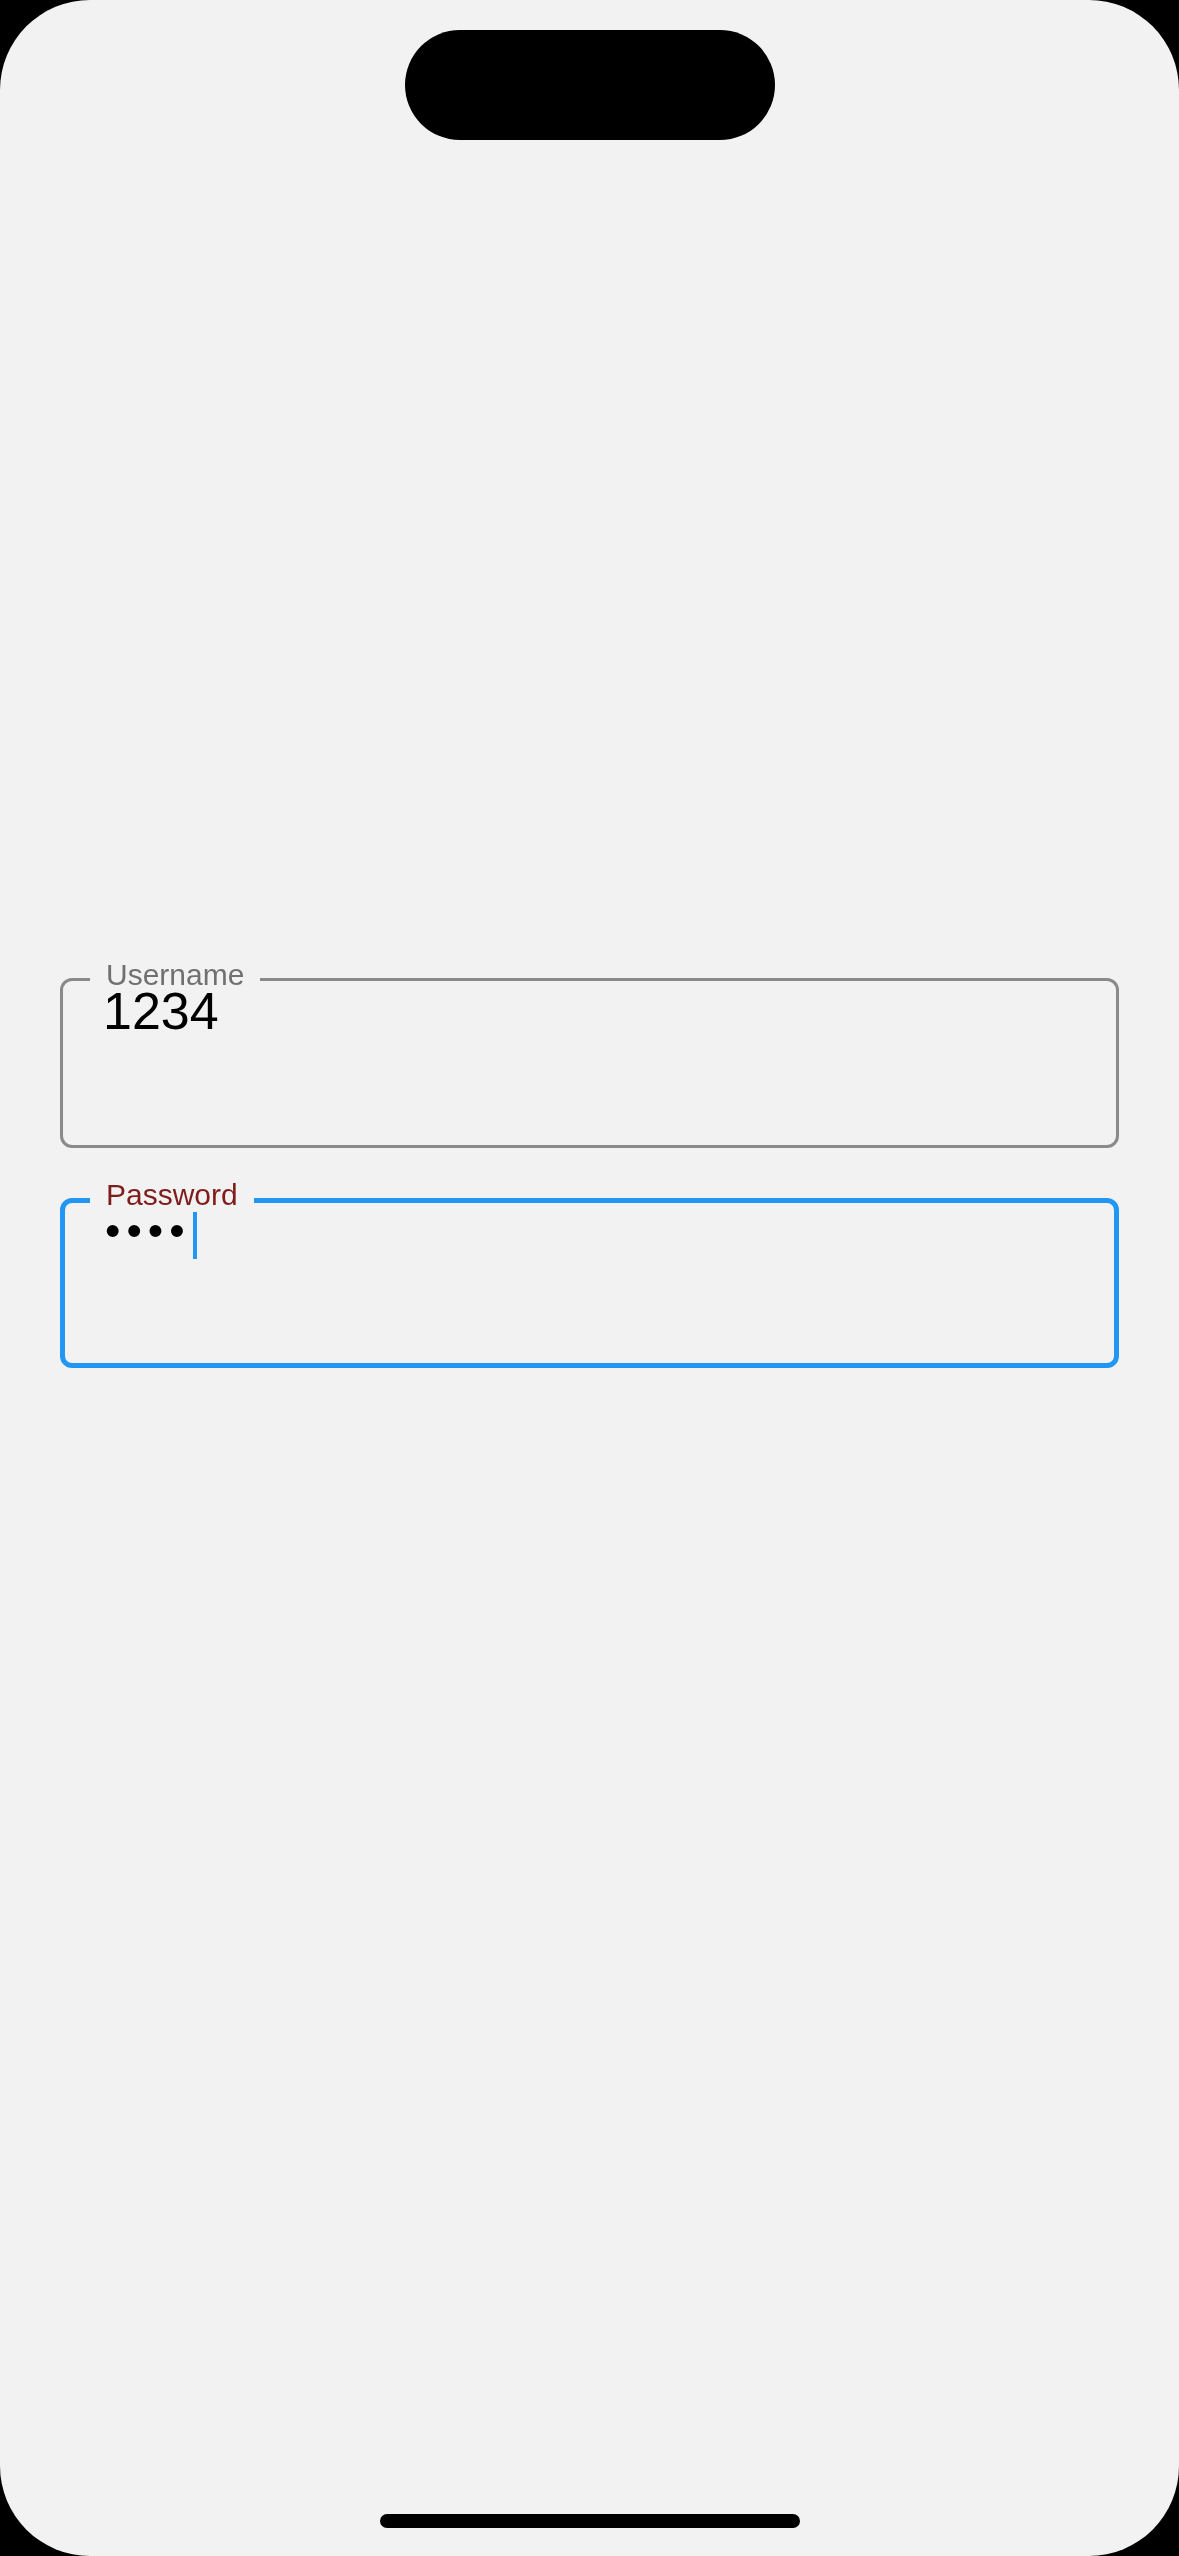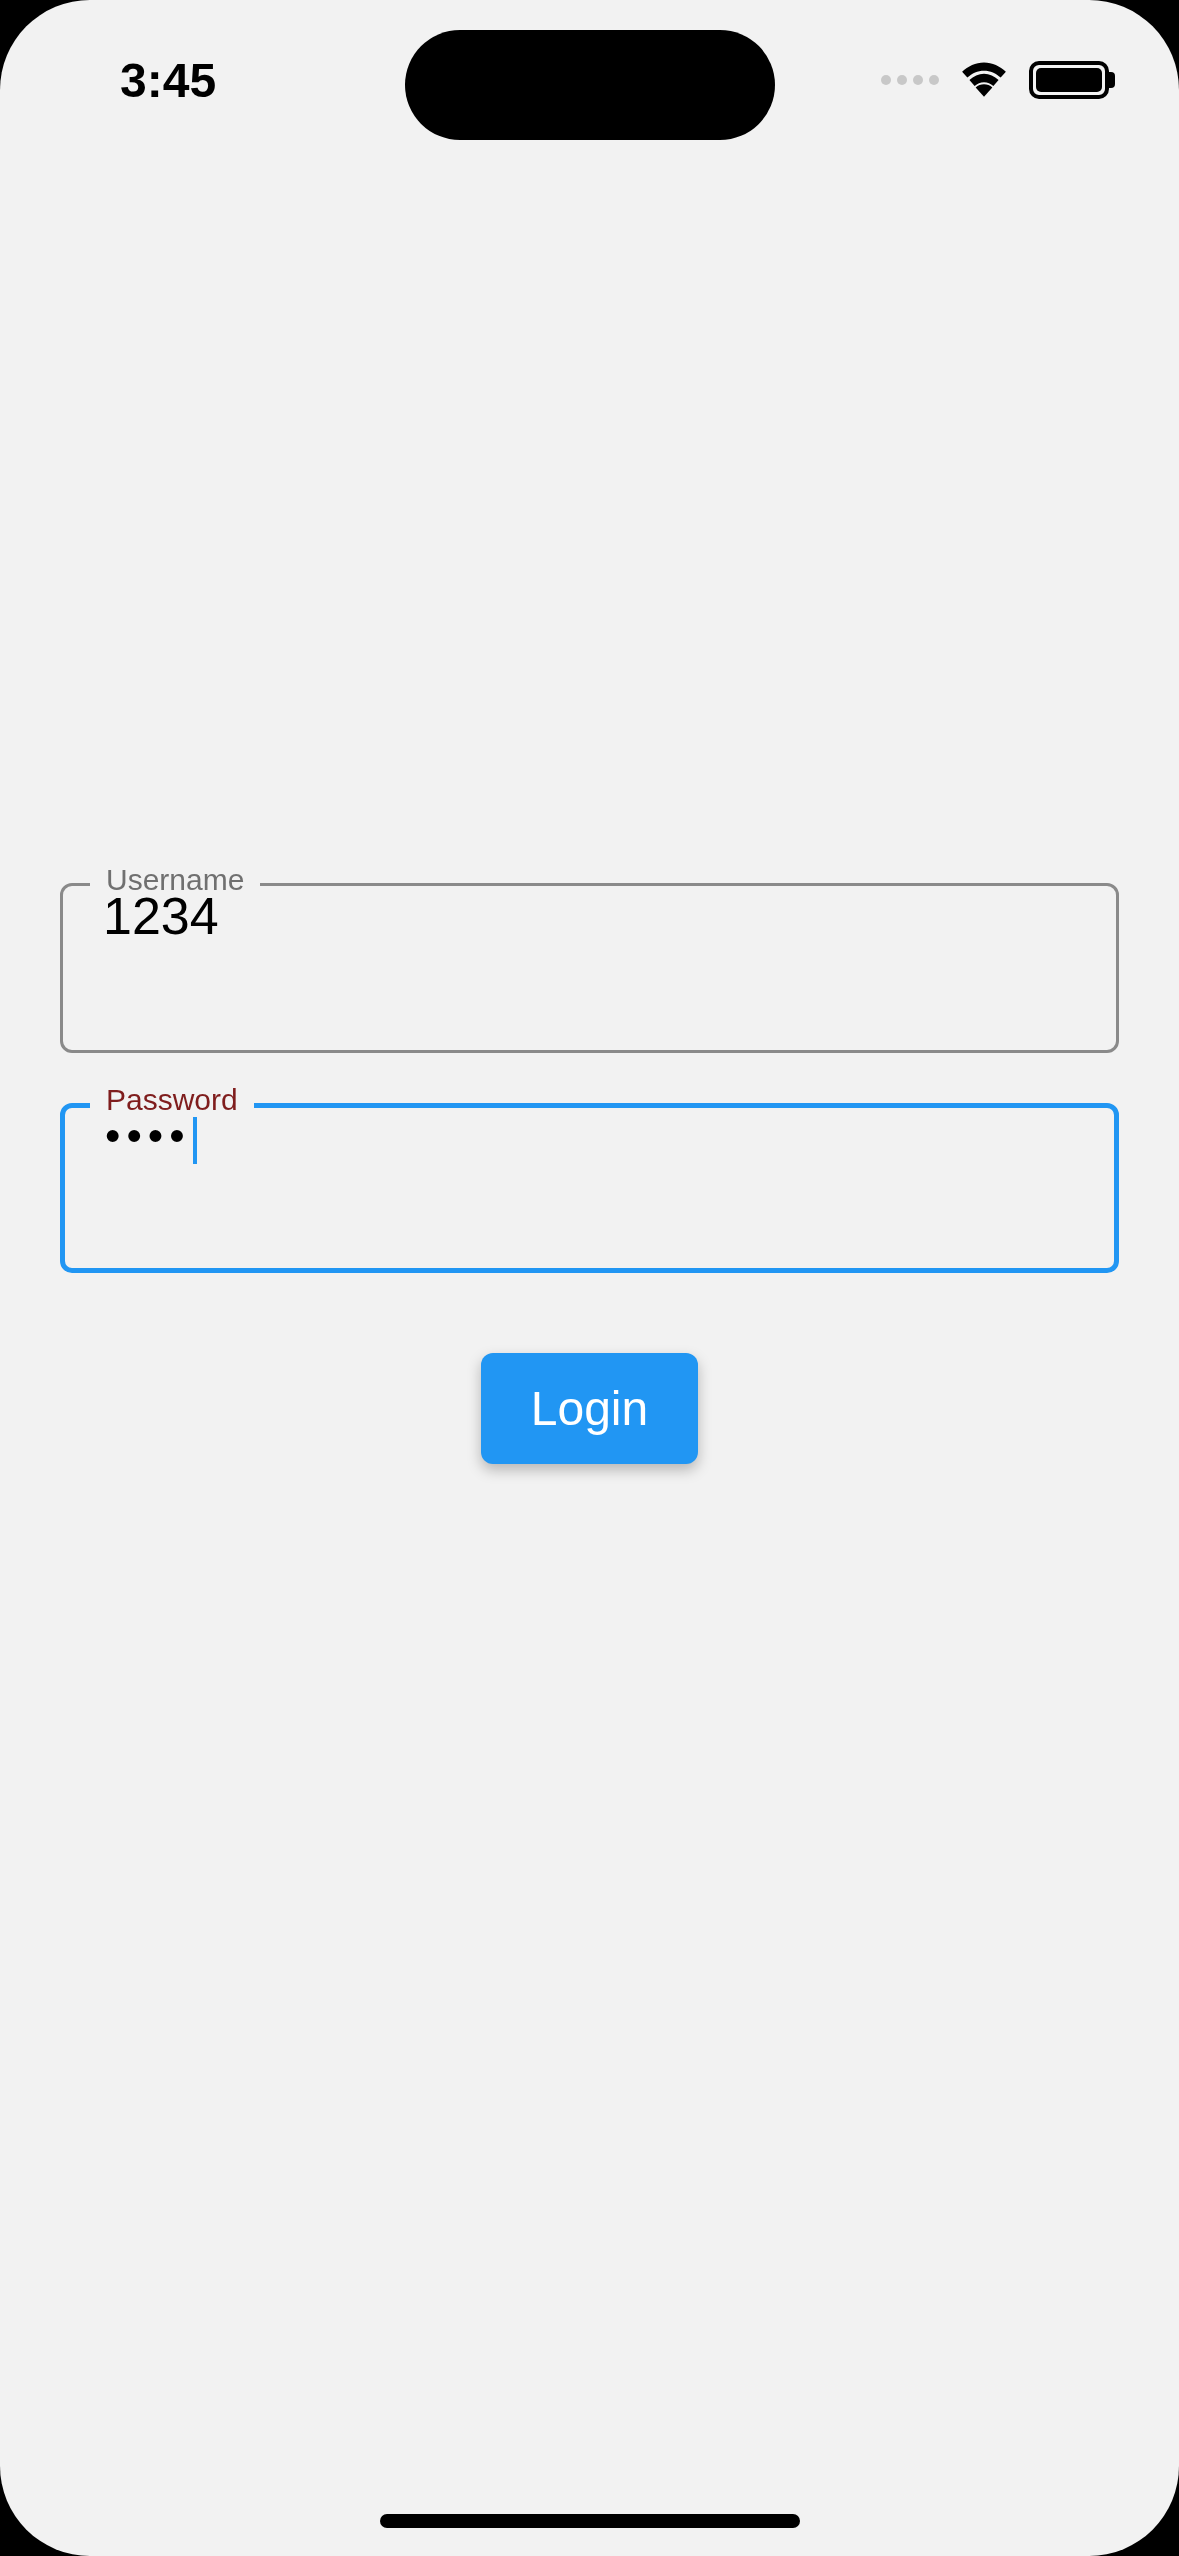--- a/index.html
+++ b/index.html
@@ -233,41 +233,20 @@
       border-radius: 10px;
     }
   </style>
 </head>
 <body>
 
 <div class="device-frame">
 
   <div class="notch"></div>
 
-  <div class="status-bar">
-    <div class="status-time">3:45</div>
-    <div class="status-right">
-      <div class="cellular-dots">
-        <span></span>
-          <span></span>
-          <span></span>
-          <span></span>
-      </div>
-      <div class="wifi-icon">
-        <svg viewBox="0 0 24 18" fill="#000">
-          <path d="M12 18 L8 13.5 C9.1 12.5 10.5 12 12 12 C13.5 12 14.9 12.5 16 13.5 L12 18 Z"></path>
-          <path d="M5 10 L7.5 12.8 C8.8 11.7 10.3 11 12 11 C13.7 11 15.2 11.7 16.5 12.8 L19 10 C17 8.2 14.6 7 12 7 C9.4 7 7 8.2 5 10 Z"></path>
-          <path d="M1.5 6 L4 8.8 C6.2 6.8 9 5.5 12 5.5 C15 5.5 17.8 6.8 20 8.8 L22.5 6 C19.7 3.3 16 1.5 12 1.5 C8 1.5 4.3 3.3 1.5 6 Z"></path>
-        </svg>
-      </div>
-      <div class="battery-icon">
-        <div class="battery-fill"></div>
-      </div>
-    </div>
-  </div>
 
   <div class="content">
     <div class="form-container">
 
       <div class="text-field">
         <div class="text-field-box">
           <input type="text" class="text-field-input" readonly="" value="1234" style="">
         </div>
         <span class="text-field-label">Username</span>
       </div>
@@ -275,20 +254,19 @@
       <div class="text-field focused">
         <div class="text-field-box">
           <div class="password-value">
             <span>••••</span>
               <span class="cursor"></span>
           </div>
         </div>
         <span class="text-field-label">Password</span>
       </div>
 
-      <button class="login-button">Login</button>
 
     </div>
   </div>
 
   <div class="home-indicator"></div>
 
 </div>
 
 </body></html>

